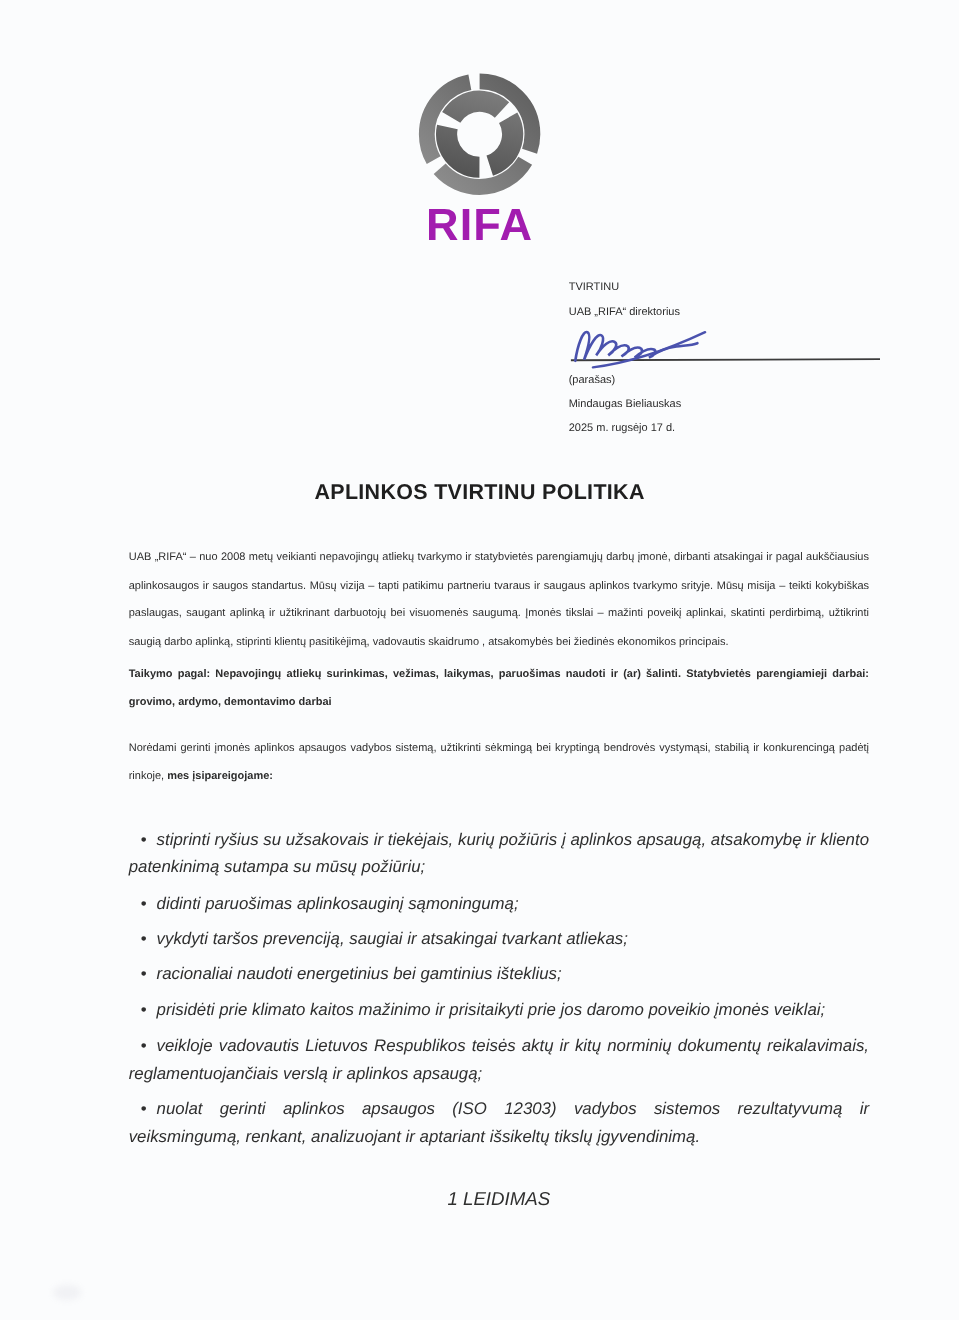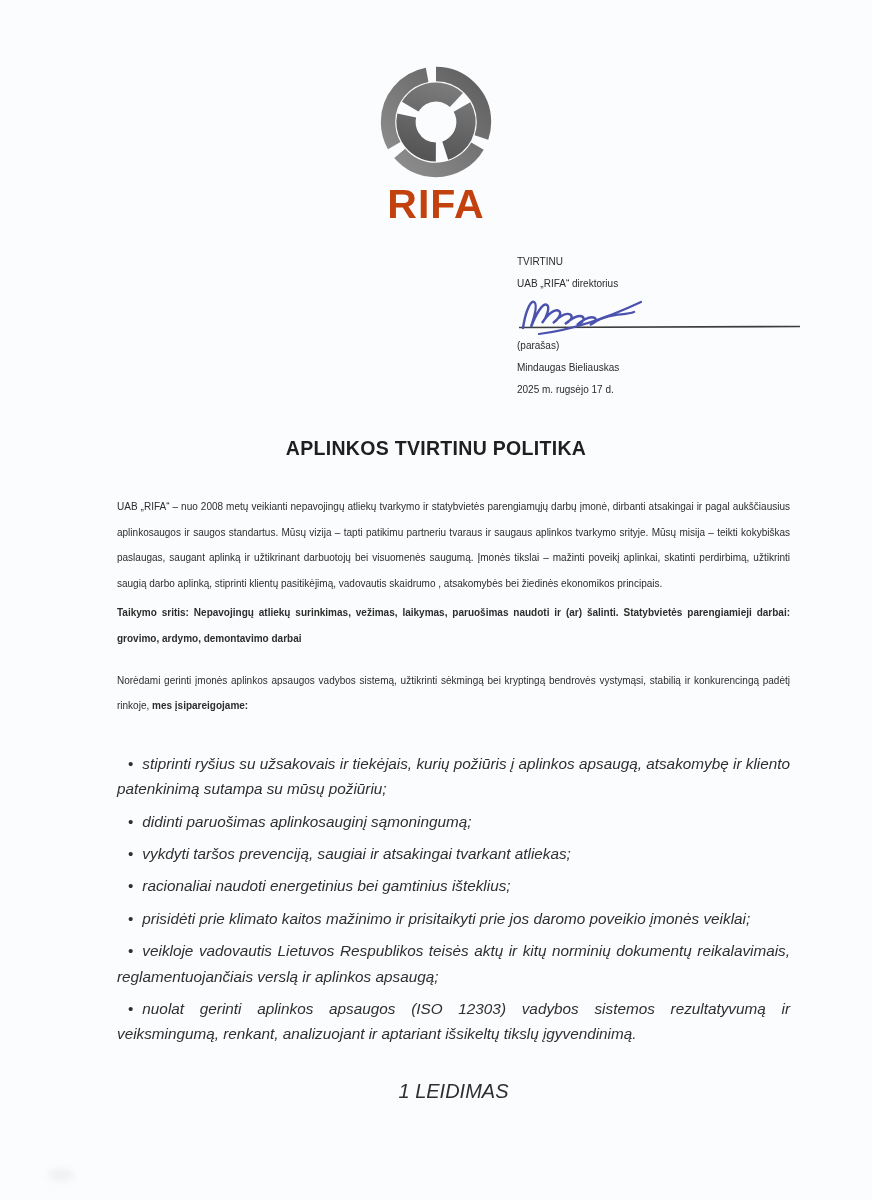--- a/index.html
+++ b/index.html
@@ -11,21 +11,21 @@
     overflow: hidden;
   }
   .page { width: 872px; height: 1200px; position: relative; }
 
   
   .logo-wrap { padding-top: 62px; text-align: center; }
   .logo-svg { display: block; margin: 0 auto; }
   .brand {
     margin-top: 2px;
     font-size: 41px; font-weight: 700; letter-spacing: 1px;
-    color: #c2410c; line-height: 1;
+    color: #a21caf; line-height: 1;
   }
 
   
   .content { padding: 0 82px 0 117px; }
 
   
   .approval { margin-left: 400px; margin-top: 26px; font-size: 10px; line-height: 22px; color: #2b2b2b; width: 300px; }
   .sig-area { position: relative; height: 40px; }
   .sig-svg { position: absolute; left: 0; top: -8px; overflow: visible; }
 
@@ -53,21 +53,21 @@
     font-style: italic; font-size: 15.3px; line-height: 25.4px;
     text-align: justify; color: #2f2f2f;
   }
   .commitments li { margin: 0 0 7px 0; text-indent: 11px; }
   .commitments li:last-child { margin-bottom: 0; }
   .marker { font-style: normal; padding-right: 9px; }
 
   
   .footer {
     margin-top: 33px; text-align: center;
-    font-style: italic; font-size: 20px; color: #2f2f2f;
+    font-style: italic; font-size: 17px; color: #2f2f2f;
   }
 
   
   .smudge {
     position: absolute; left: 48px; bottom: 18px;
     width: 26px; height: 14px; border-radius: 50%;
     background: #aab; opacity: 0.12; filter: blur(3px);
   }
 </style>
 </head>
@@ -108,21 +108,21 @@
       <div>Mindaugas Bieliauskas</div>
       <div>2025 m. rugsėjo 17 d.</div>
     </div>
   </div>
 
   <h1 class="title">APLINKOS TVIRTINU POLITIKA</h1>
 
   <div class="content">
     <p class="para mt-intro">UAB „RIFA“ – nuo 2008 metų veikianti nepavojingų atliekų tvarkymo ir statybvietės parengiamųjų darbų įmonė, dirbanti atsakingai ir pagal aukščiausius aplinkosaugos ir saugos standartus. Mūsų vizija – tapti patikimu partneriu tvaraus ir saugaus aplinkos tvarkymo srityje. Mūsų misija – teikti kokybiškas paslaugas, saugant aplinką ir užtikrinant darbuotojų bei visuomenės saugumą. Įmonės tikslai – mažinti poveikį aplinkai, skatinti perdirbimą, užtikrinti saugią darbo aplinką, stiprinti klientų pasitikėjimą, vadovautis skaidrumo , atsakomybės bei žiedinės ekonomikos principais.</p>
 
-    <p class="para bold mt-scope">Taikymo sritis: Nepavojingų atliekų surinkimas, vežimas, laikymas, paruošimas naudoti ir (ar) šalinti. Statybvietės parengiamieji darbai: grovimo, ardymo, demontavimo darbai</p>
+    <p class="para bold mt-scope">Taikymo pagal: Nepavojingų atliekų surinkimas, vežimas, laikymas, paruošimas naudoti ir (ar) šalinti. Statybvietės parengiamieji darbai: grovimo, ardymo, demontavimo darbai</p>
 
     <p class="para mt-commit"><span>Norėdami gerinti įmonės aplinkos apsaugos vadybos sistemą, užtikrinti sėkmingą bei kryptingą bendrovės vystymąsi, stabilią ir konkurencingą padėtį rinkoje, </span><span class="bold">mes įsipareigojame:</span></p>
 
     <ul class="commitments">
       <li><span class="marker">•</span><span>stiprinti ryšius su užsakovais ir tiekėjais, kurių požiūris į aplinkos apsaugą, atsakomybę ir kliento patenkinimą sutampa su mūsų požiūriu;</span></li>
       <li><span class="marker">•</span><span>didinti paruošimas aplinkosauginį sąmoningumą;</span></li>
       <li><span class="marker">•</span><span>vykdyti taršos prevenciją, saugiai ir atsakingai tvarkant atliekas;</span></li>
       <li><span class="marker">•</span><span>racionaliai naudoti energetinius bei gamtinius išteklius;</span></li>
       <li><span class="marker">•</span><span>prisidėti prie klimato kaitos mažinimo ir prisitaikyti prie jos daromo poveikio įmonės veiklai;</span></li>
       <li><span class="marker">•</span><span>veikloje vadovautis Lietuvos Respublikos teisės aktų ir kitų norminių dokumentų reikalavimais, reglamentuojančiais verslą ir aplinkos apsaugą;</span></li>

